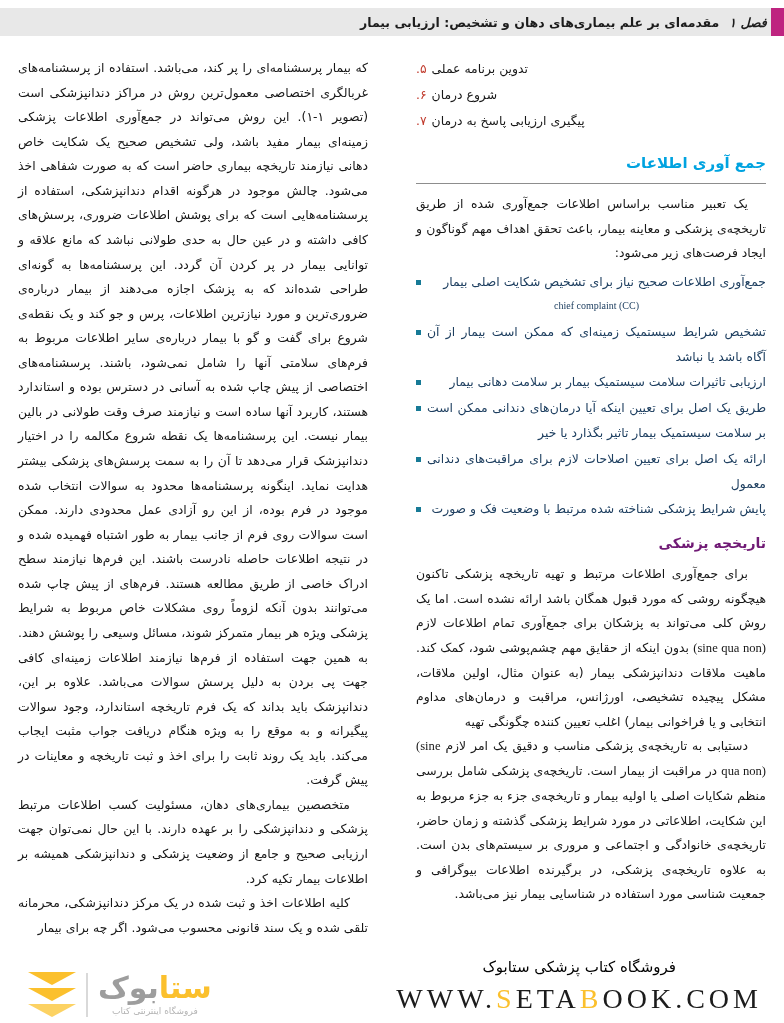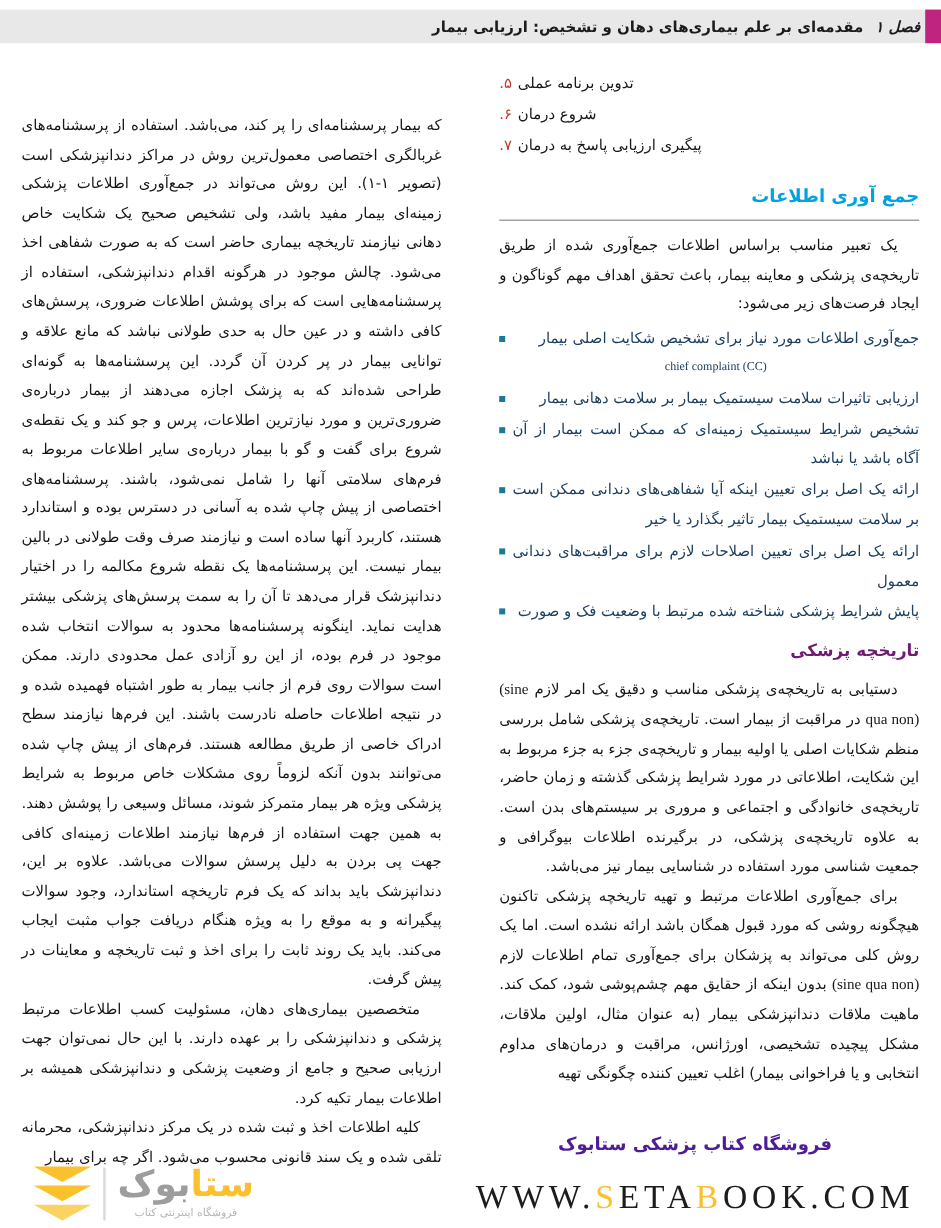--- a/index.html
+++ b/index.html
@@ -86,21 +86,21 @@
     color: #171717;
   }
   #column-right { right: 0; }
   #column-left  { left: 0; }
 
   .para {
     margin: 0;
     text-indent: 18px;
     text-align: justify;
   }
-  .para.no-indent { text-indent: 0; margin-top: 36px; }
+  .para.no-indent { text-indent: 0; }
 
   
   .numbered-list {
     list-style: none;
     margin: 0 0 14px 0;
     padding: 0;
   }
   .numbered-list li {
     display: flex;
     flex-direction: row-reverse;
@@ -244,23 +244,23 @@
   }
   #footer-brand {
     position: absolute;
     right: 22px;
     bottom: 8px;
     text-align: center;
     direction: rtl;
   }
   #footer-brand .brand-fa {
     font-size: 15px;
-    color: #4c1d95;
-    font-weight: bold;
-    margin-bottom: 21px;
+    color: #000000;
+    font-weight: normal;
+    margin-bottom: 7px;
   }
   #footer-brand .brand-url {
     font-size: 28px;
     letter-spacing: 4px;
     color: #1c1c1c;
     font-weight: normal;
     direction: ltr;
     font-family: Liberation Serif, serif;
   }
   #footer-brand .brand-url .hl { color: #fbc02d; }
@@ -301,58 +301,58 @@
 
     <div class="section-heading-cyan">جمع آوری اطلاعات</div>
     <hr class="heading-rule">
 
     <p class="para">یک تعبیر مناسب براساس اطلاعات جمع‌آوری شده از طریق تاریخچه‌ی پزشکی و معاینه بیمار، باعث تحقق اهداف مهم گوناگون و ایجاد فرصت‌های زیر می‌شود:</p>
 
     <ul class="bullet-list">
       <li>
         <span class="sq"></span>
         <span class="bullet-text">
-          <span>جمع‌آوری اطلاعات مورد نیاز برای تشخیص شکایت اصلی بیمار</span>
+          <span>جمع‌آوری اطلاعات صحیح نیاز برای تشخیص شکایت اصلی بیمار</span>
           <span class="centered-latin">chief complaint (CC)</span>
         </span>
       </li>
       <li>
         <span class="sq"></span>
+        <span class="bullet-text">تشخیص شرایط سیستمیک زمینه‌ای که ممکن است بیمار از آن آگاه باشد یا نباشد</span>
+      </li>
+      <li>
+        <span class="sq"></span>
         <span class="bullet-text">ارزیابی تاثیرات سلامت سیستمیک بیمار بر سلامت دهانی بیمار</span>
       </li>
       <li>
         <span class="sq"></span>
-        <span class="bullet-text">تشخیص شرایط سیستمیک زمینه‌ای که ممکن است بیمار از آن آگاه باشد یا نباشد</span>
-      </li>
-      <li>
-        <span class="sq"></span>
-        <span class="bullet-text">ارائه یک اصل برای تعیین اینکه آیا شفاهی‌های دندانی ممکن است بر سلامت سیستمیک بیمار تاثیر بگذارد یا خیر</span>
+        <span class="bullet-text">طریق یک اصل برای تعیین اینکه آیا درمان‌های دندانی ممکن است بر سلامت سیستمیک بیمار تاثیر بگذارد یا خیر</span>
       </li>
       <li>
         <span class="sq"></span>
         <span class="bullet-text">ارائه یک اصل برای تعیین اصلاحات لازم برای مراقبت‌های دندانی معمول</span>
       </li>
       <li>
         <span class="sq"></span>
         <span class="bullet-text">پایش شرایط پزشکی شناخته شده مرتبط با وضعیت فک و صورت</span>
       </li>
     </ul>
 
     <div class="section-heading-blue">تاریخچه پزشکی</div>
+
+    <p class="para">
+      <span>برای جمع‌آوری اطلاعات مرتبط و تهیه تاریخچه پزشکی تاکنون هیچگونه روشی که مورد قبول همگان باشد ارائه نشده است. اما یک روش کلی می‌تواند به پزشکان برای جمع‌آوری تمام اطلاعات لازم</span>
+      <span class="latin">(sine qua non)</span>
+      <span>بدون اینکه از حقایق مهم چشم‌پوشی شود، کمک کند. ماهیت ملاقات دندانپزشکی بیمار (به عنوان مثال، اولین ملاقات، مشکل پیچیده تشخیصی، اورژانس، مراقبت و درمان‌های مداوم انتخابی و یا فراخوانی بیمار) اغلب تعیین کننده چگونگی تهیه</span>
+    </p>
 
     <p class="para">
       <span>دستیابی به تاریخچه‌ی پزشکی مناسب و دقیق یک امر لازم</span>
       <span class="latin">(sine qua non)</span>
       <span>در مراقبت از بیمار است. تاریخچه‌ی پزشکی شامل بررسی منظم شکایات اصلی یا اولیه بیمار و تاریخچه‌ی جزء به جزء مربوط به این شکایت، اطلاعاتی در مورد شرایط پزشکی گذشته و زمان حاضر، تاریخچه‌ی خانوادگی و اجتماعی و مروری بر سیستم‌های بدن است. به علاوه تاریخچه‌ی پزشکی، در برگیرنده اطلاعات بیوگرافی و جمعیت شناسی مورد استفاده در شناسایی بیمار نیز می‌باشد.</span>
-    </p>
-
-    <p class="para">
-      <span>برای جمع‌آوری اطلاعات مرتبط و تهیه تاریخچه پزشکی تاکنون هیچگونه روشی که مورد قبول همگان باشد ارائه نشده است. اما یک روش کلی می‌تواند به پزشکان برای جمع‌آوری تمام اطلاعات لازم</span>
-      <span class="latin">(sine qua non)</span>
-      <span>بدون اینکه از حقایق مهم چشم‌پوشی شود، کمک کند. ماهیت ملاقات دندانپزشکی بیمار (به عنوان مثال، اولین ملاقات، مشکل پیچیده تشخیصی، اورژانس، مراقبت و درمان‌های مداوم انتخابی و یا فراخوانی بیمار) اغلب تعیین کننده چگونگی تهیه</span>
     </p>
   </div>
 
   <div class="column" id="column-left">
     <p class="para no-indent">که بیمار پرسشنامه‌ای را پر کند، می‌باشد. استفاده از پرسشنامه‌های غربالگری اختصاصی معمول‌ترین روش در مراکز دندانپزشکی است (تصویر ۱-۱). این روش می‌تواند در جمع‌آوری اطلاعات پزشکی زمینه‌ای بیمار مفید باشد، ولی تشخیص صحیح یک شکایت خاص دهانی نیازمند تاریخچه بیماری حاضر است که به صورت شفاهی اخذ می‌شود. چالش موجود در هرگونه اقدام دندانپزشکی، استفاده از پرسشنامه‌هایی است که برای پوشش اطلاعات ضروری، پرسش‌های کافی داشته و در عین حال به حدی طولانی نباشد که مانع علاقه و توانایی بیمار در پر کردن آن گردد. این پرسشنامه‌ها به گونه‌ای طراحی شده‌اند که به پزشک اجازه می‌دهند از بیمار درباره‌ی ضروری‌ترین و مورد نیازترین اطلاعات، پرس و جو کند و یک نقطه‌ی شروع برای گفت و گو با بیمار درباره‌ی سایر اطلاعات مربوط به فرم‌های سلامتی آنها را شامل نمی‌شود، باشند. پرسشنامه‌های اختصاصی از پیش چاپ شده به آسانی در دسترس بوده و استاندارد هستند، کاربرد آنها ساده است و نیازمند صرف وقت طولانی در بالین بیمار نیست. این پرسشنامه‌ها یک نقطه شروع مکالمه را در اختیار دندانپزشک قرار می‌دهد تا آن را به سمت پرسش‌های پزشکی بیشتر هدایت نماید. اینگونه پرسشنامه‌ها محدود به سوالات انتخاب شده موجود در فرم بوده، از این رو آزادی عمل محدودی دارند. ممکن است سوالات روی فرم از جانب بیمار به طور اشتباه فهمیده شده و در نتیجه اطلاعات حاصله نادرست باشند. این فرم‌ها نیازمند سطح ادراک خاصی از طریق مطالعه هستند. فرم‌های از پیش چاپ شده می‌توانند بدون آنکه لزوماً روی مشکلات خاص مربوط به شرایط پزشکی ویژه هر بیمار متمرکز شوند، مسائل وسیعی را پوشش دهند. به همین جهت استفاده از فرم‌ها نیازمند اطلاعات زمینه‌ای کافی جهت پی بردن به دلیل پرسش سوالات می‌باشد. علاوه بر این، دندانپزشک باید بداند که یک فرم تاریخچه استاندارد، وجود سوالات پیگیرانه و به موقع را به ویژه هنگام دریافت جواب مثبت ایجاب می‌کند. باید یک روند ثابت را برای اخذ و ثبت تاریخچه و معاینات در پیش گرفت.</p>
     <p class="para">متخصصین بیماری‌های دهان، مسئولیت کسب اطلاعات مرتبط پزشکی و دندانپزشکی را بر عهده دارند. با این حال نمی‌توان جهت ارزیابی صحیح و جامع از وضعیت پزشکی و دندانپزشکی همیشه بر اطلاعات بیمار تکیه کرد.</p>
     <p class="para">کلیه اطلاعات اخذ و ثبت شده در یک مرکز دندانپزشکی، محرمانه تلقی شده و یک سند قانونی محسوب می‌شود. اگر چه برای بیمار</p>
   </div>
 </div>
 

